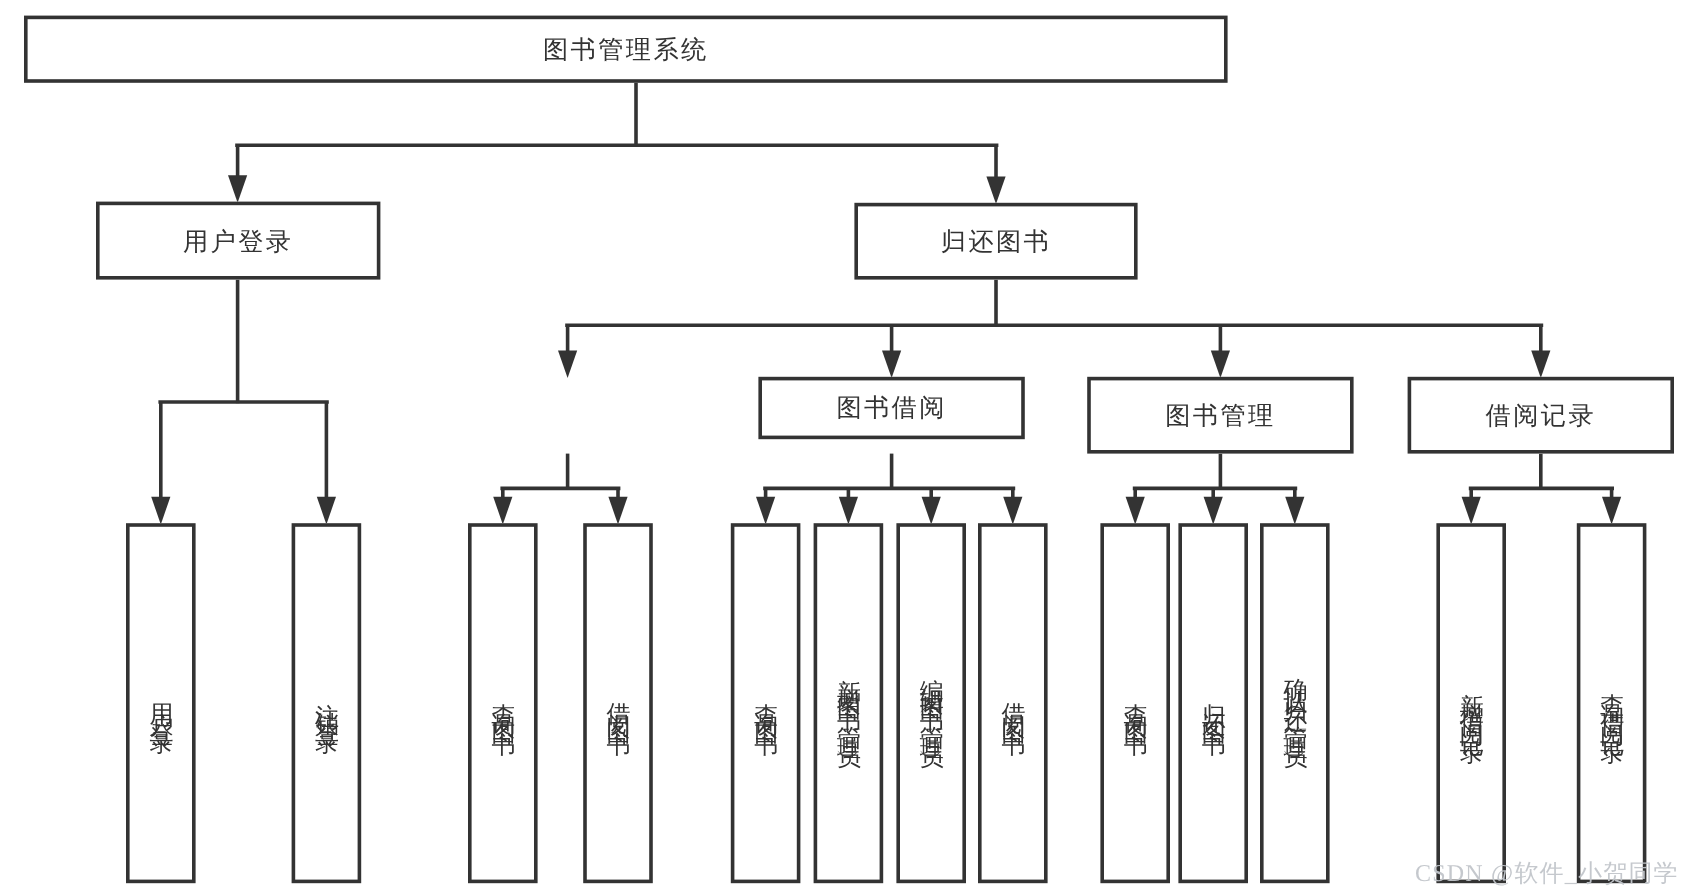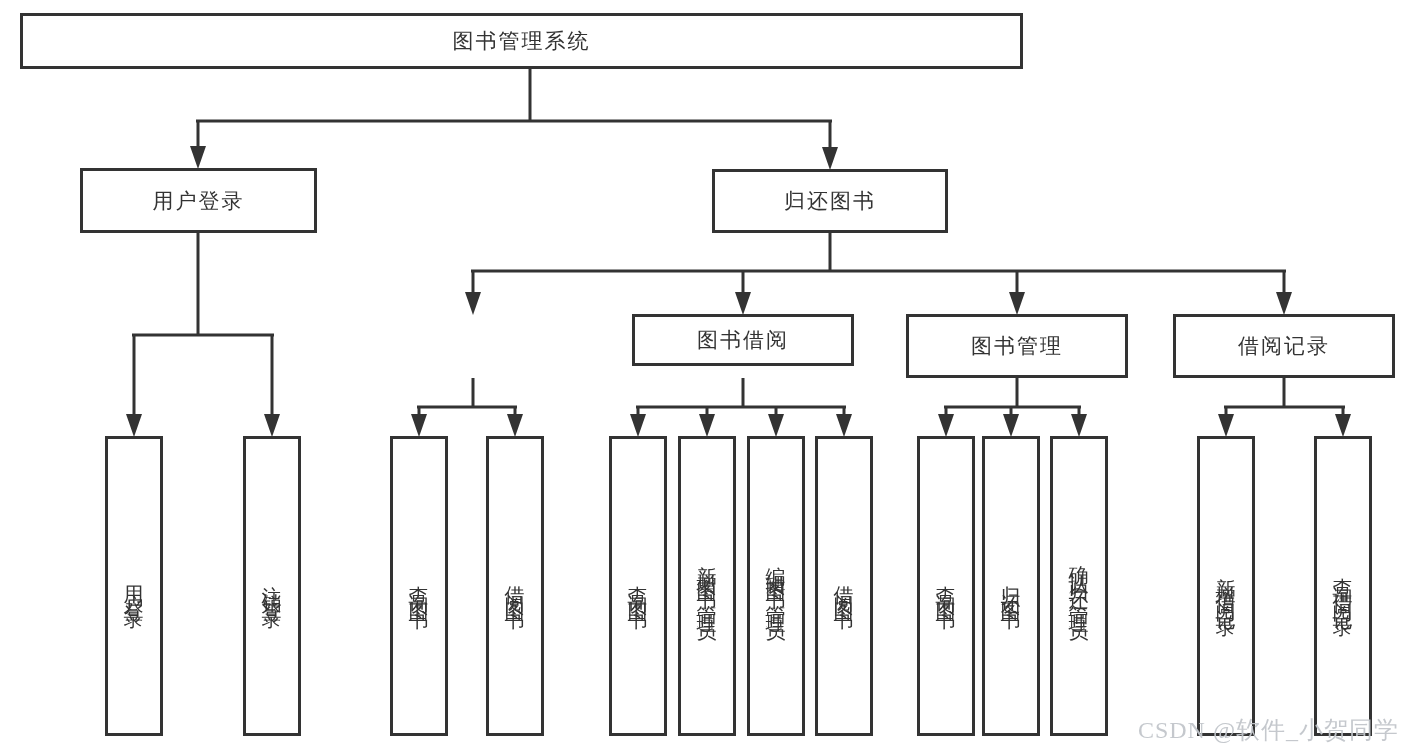--- a/index.html
+++ b/index.html
@@ -43,21 +43,21 @@
     text-orientation:mixed;
     font-size:20px;
     letter-spacing:8px;
     line-height:1;
     white-space:nowrap;
   }
   .watermark{
     position:absolute;
     right:6px;
     top:714px;
-    font-size:24px;
+    font-size:20px;
     letter-spacing:1px;
     color:#c2c6cb;
     opacity:0.95;
     z-index:5;
     white-space:nowrap;
   }
 </style>
 </head>
 <body>
 

